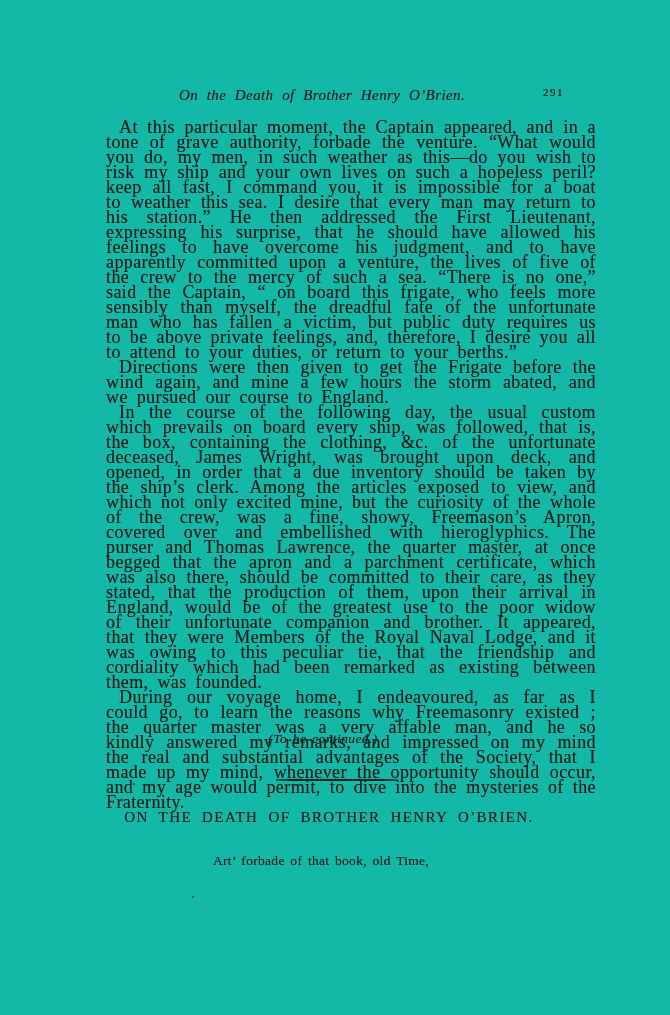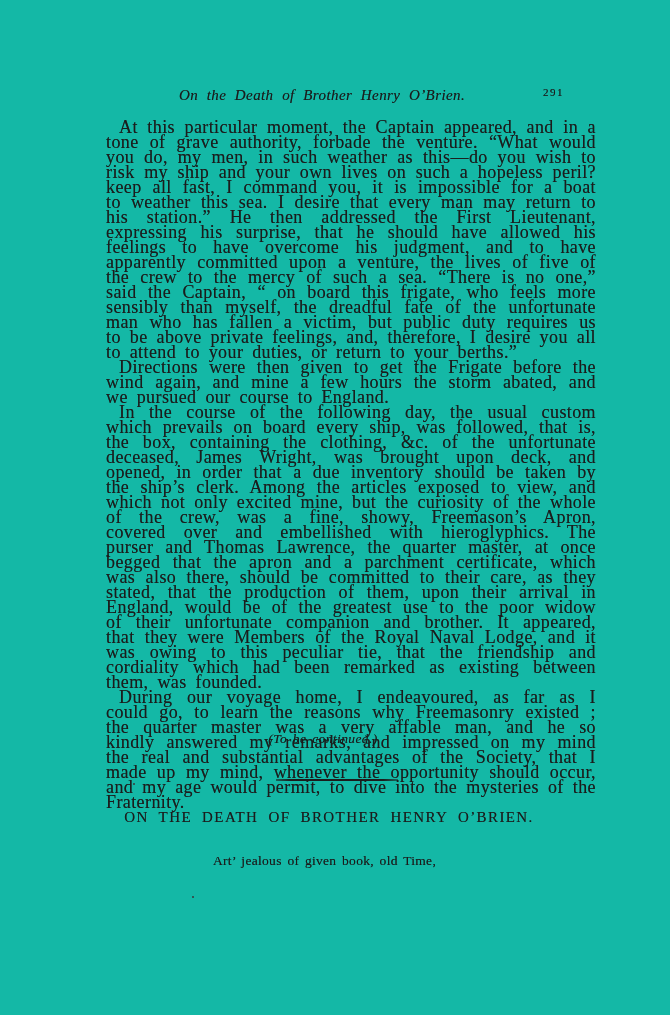--- a/index.html
+++ b/index.html
@@ -142,19 +142,19 @@
     <p class="para">During our voyage home, I endeavoured, as far as I could go, to learn the reasons why Freemasonry existed ; the quarter master was a very affable man, and he so kindly answered my remarks, and impressed on my mind the real and substantial advantages of the Society, that I made up my mind, whenever the opportunity should occur, and my age would permit, to dive into the mysteries of the Fraternity.</p>
   </main>
 
   <div class="continued">(To be continued.)</div>
 
   <div class="rule"></div>
 
   <h2 class="section-heading">ON THE DEATH OF BROTHER HENRY O’BRIEN.</h2>
 
   <div class="poem">
-    <div class="poem-line">Art’ jealous of given book, old Time,</div>
+    <div class="poem-line">Art’ forbade of that book, old Time,</div>
   </div>
 
   <i class="speck s1"></i>
   <i class="speck s2"></i>
 
 </div>
 
 </body></html>

